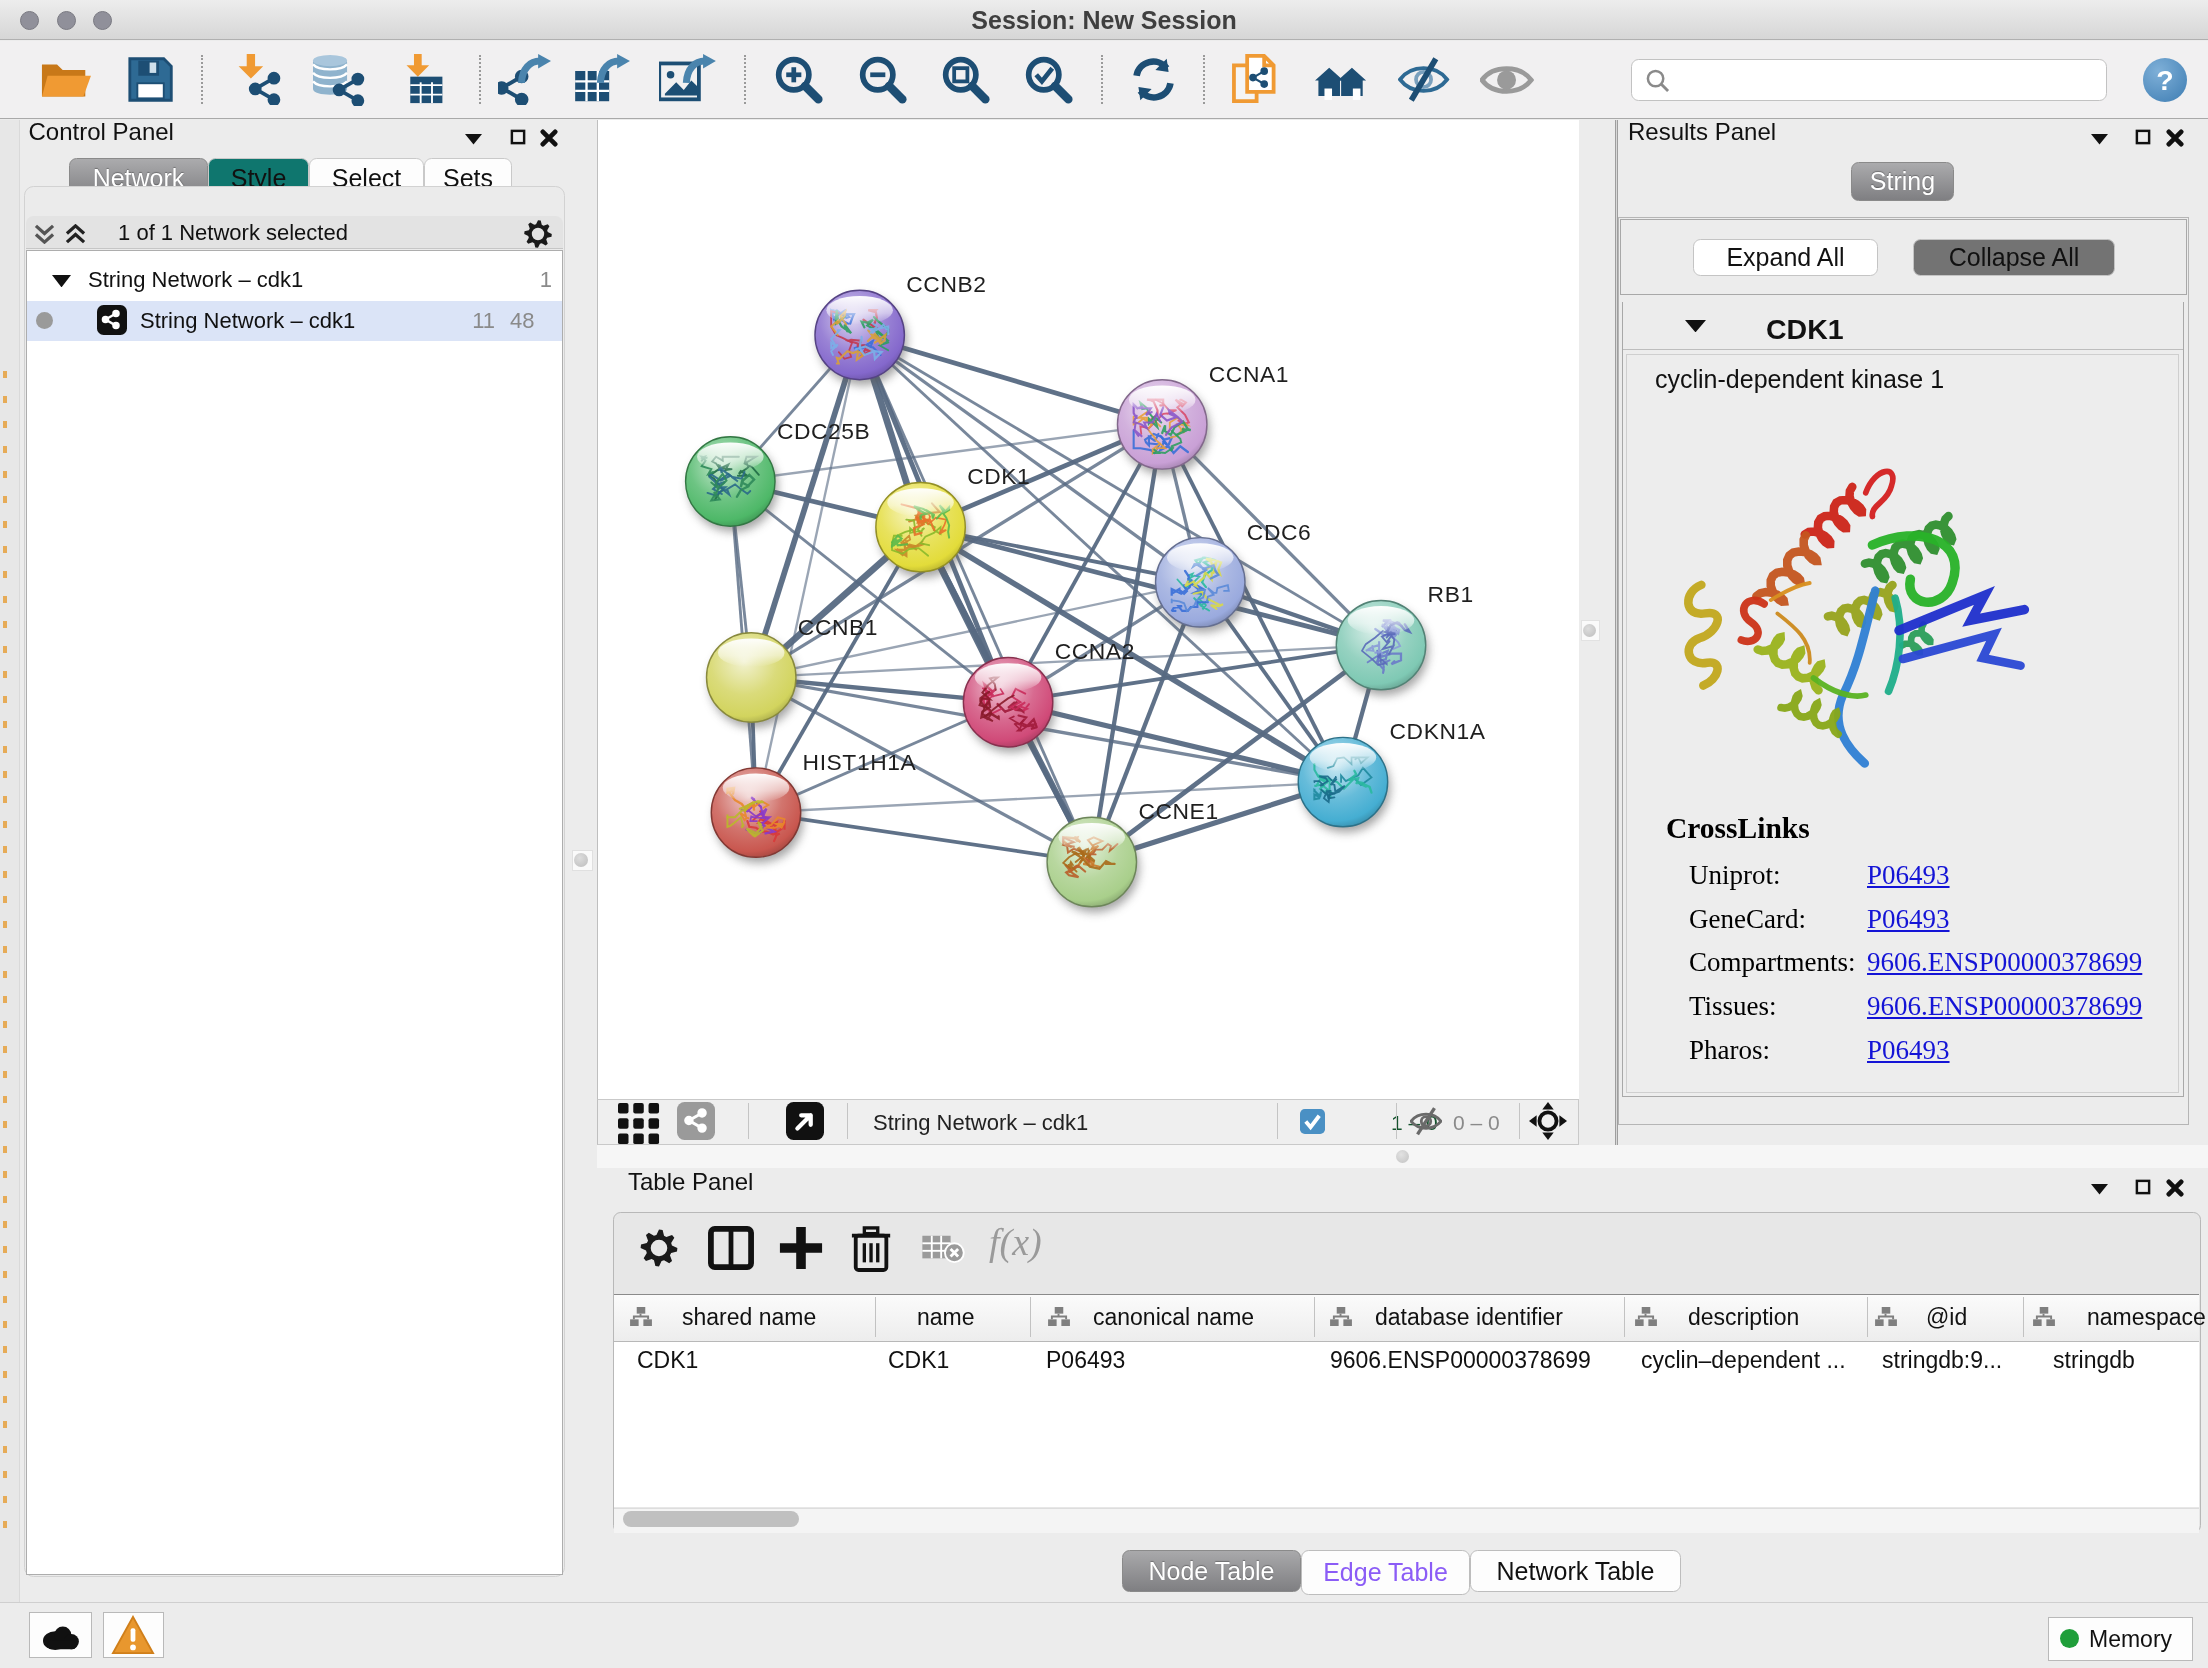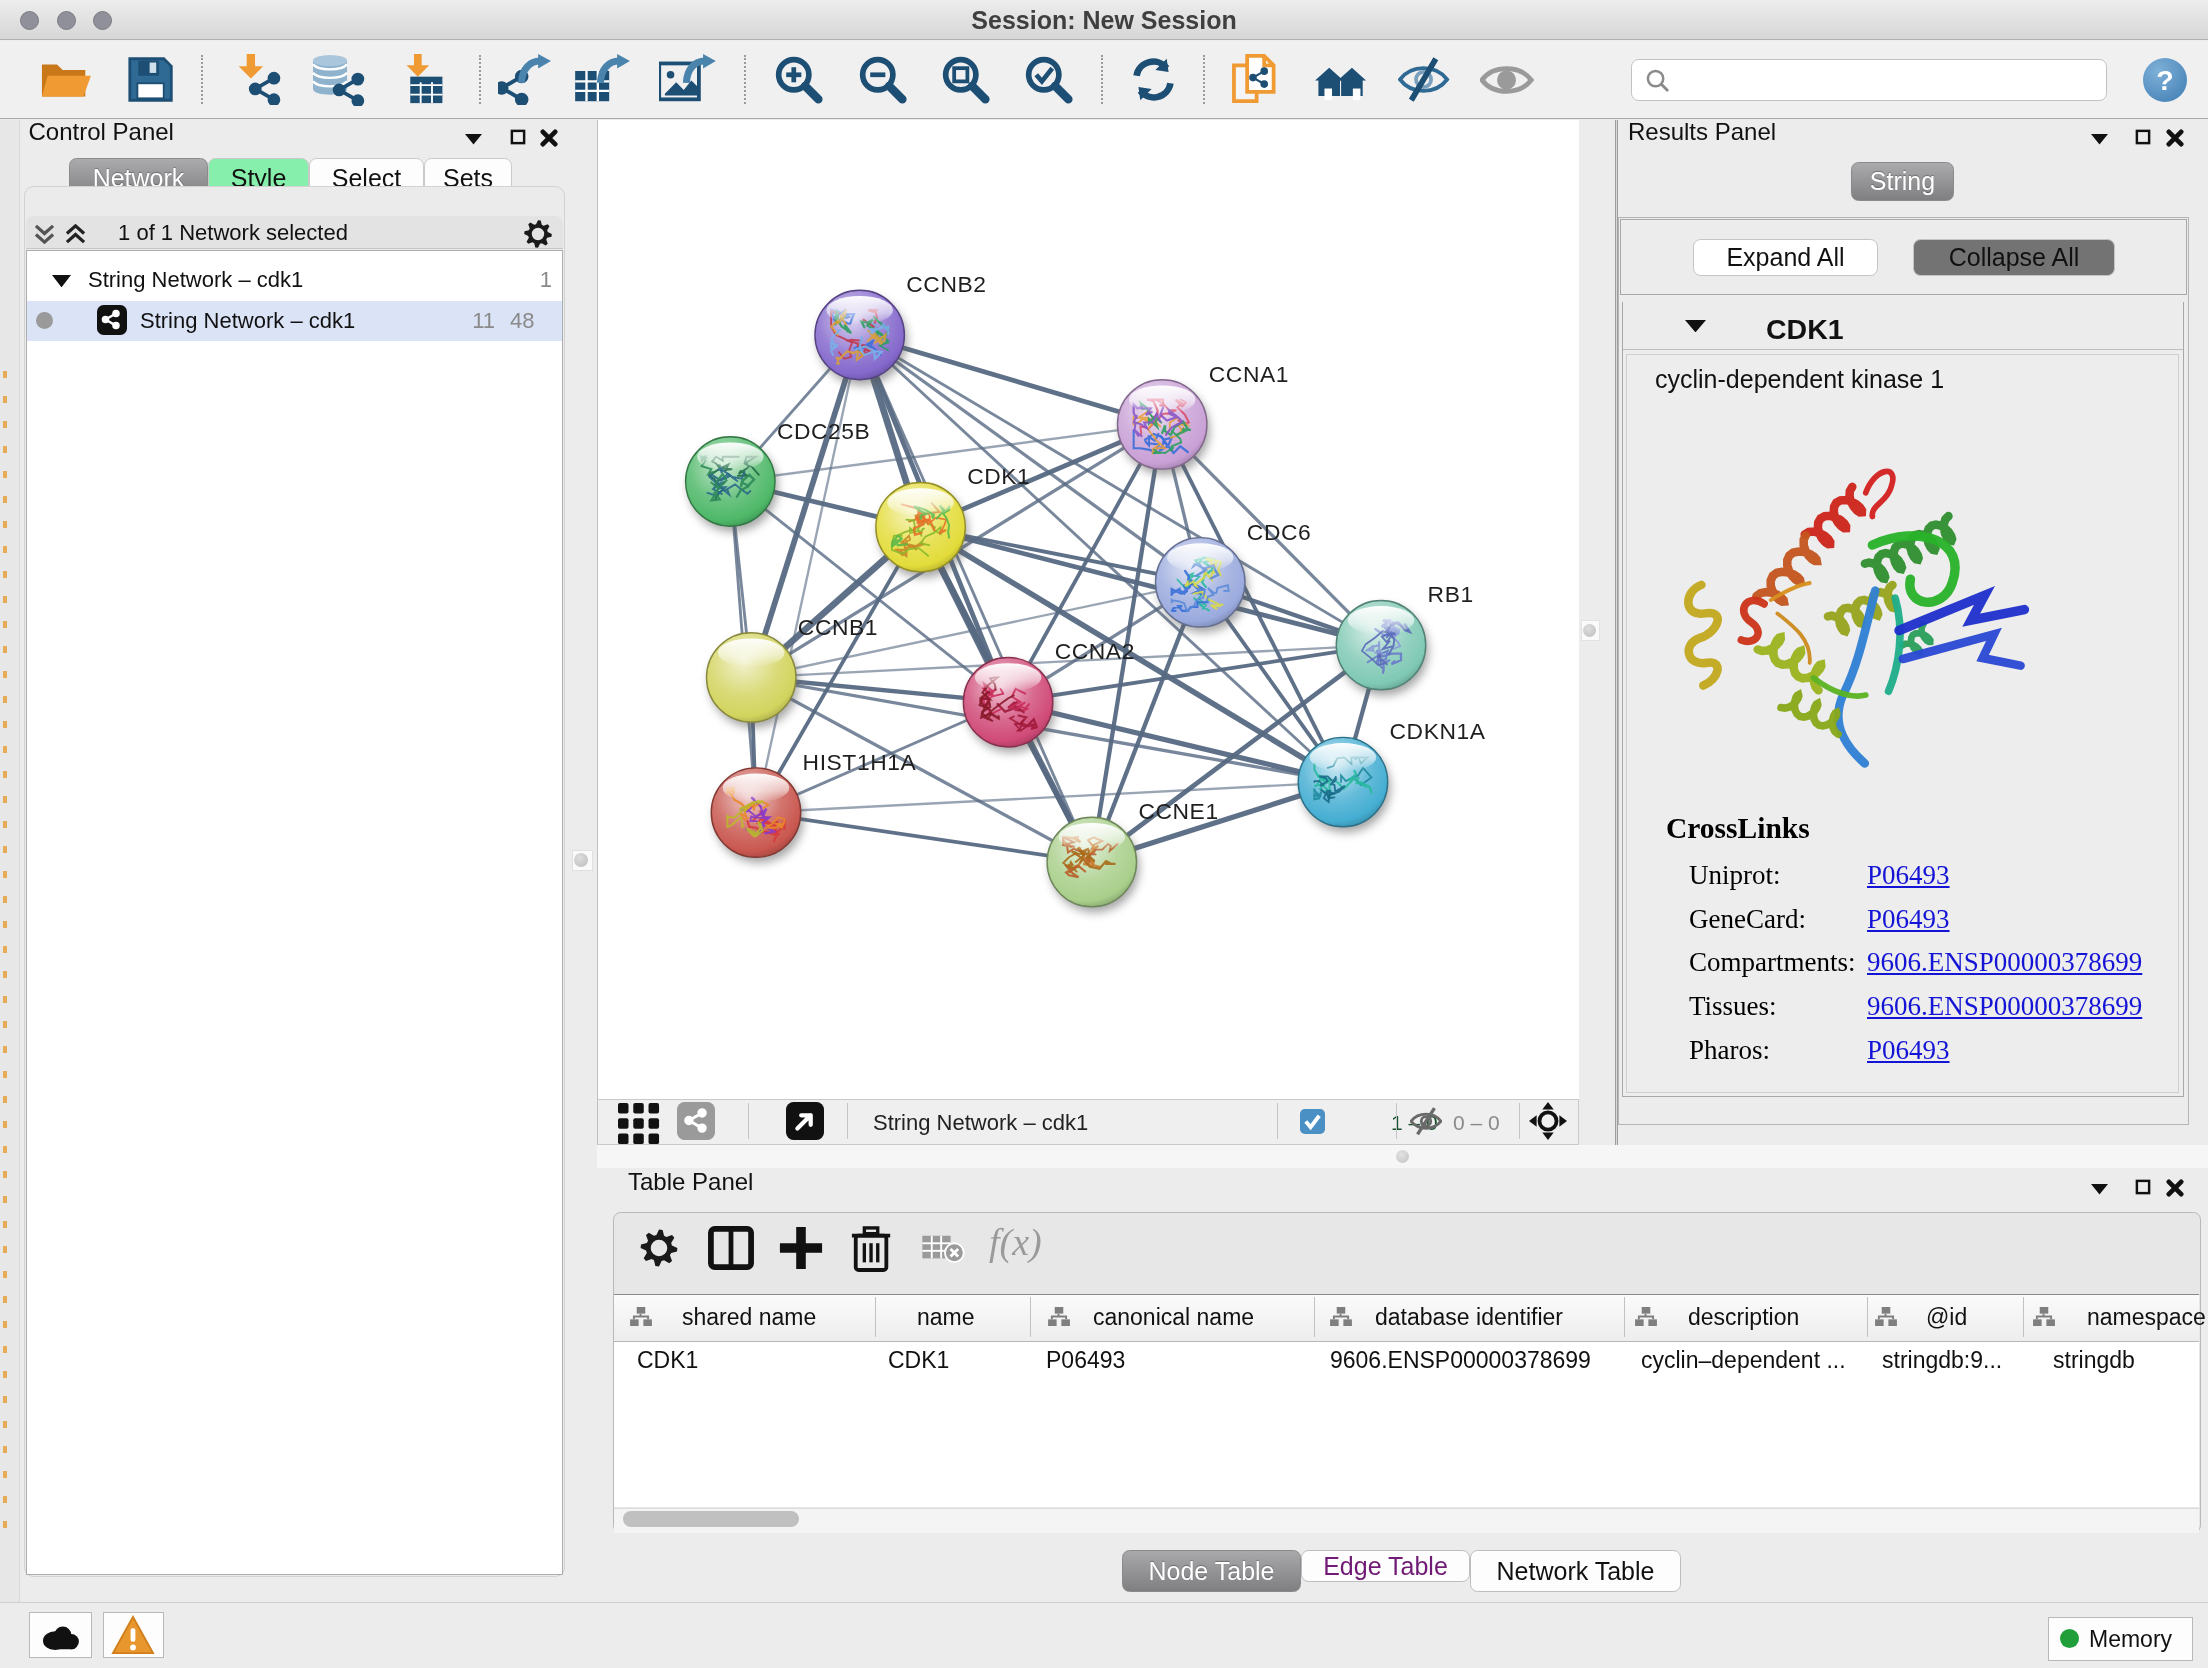--- a/index.html
+++ b/index.html
@@ -151,21 +151,21 @@
 <svg class="abs" style="left:465px;top:134px;" width="17" height="10.5" viewBox="0 0 18 11">
     <path d="M0 0 L18 0 L9.0 11 Z" fill="#111"></path>
   </svg>
 <svg class="abs" style="left:510px;top:129px;" width="16" height="16" viewBox="0 0 17 17">
     <rect x="2" y="2" width="13" height="13" fill="none" stroke="#111" stroke-width="2.6"></rect>
   </svg>
 <svg class="abs" style="left:540px;top:129px;" width="18" height="18" viewBox="0 0 19 19">
     <path d="M3 3 L16 16 M16 3 L3 16" stroke="#111" stroke-width="5" stroke-linecap="round"></path>
   </svg>
 <div class="abs" style="left:69px;top:158px;width:139px;height:41px;background:linear-gradient(#ababad,#7f7f82);color:#fff;border:1px solid #8a8a8a;text-shadow:0 -1px 1px rgba(0,0,0,0.3);border-radius:7.6px 7.6px 0 0;font-size:25px;display:flex;align-items:center;justify-content:center;">Network</div>
-<div class="abs" style="left:208px;top:158px;width:101px;height:41px;background:#86efac;color:#111;border:1px solid #c9c9c9;border-radius:7.6px 7.6px 0 0;font-size:25px;display:flex;align-items:center;justify-content:center;">Style</div>
+<div class="abs" style="left:208px;top:158px;width:101px;height:41px;background:#0f766e;color:#111;border:1px solid #c9c9c9;border-radius:7.6px 7.6px 0 0;font-size:25px;display:flex;align-items:center;justify-content:center;">Style</div>
 <div class="abs" style="left:309px;top:158px;width:115px;height:41px;background:#fdfdfd;color:#111;border:1px solid #c9c9c9;border-radius:7.6px 7.6px 0 0;font-size:25px;display:flex;align-items:center;justify-content:center;">Select</div>
 <div class="abs" style="left:424px;top:158px;width:88px;height:41px;background:#fdfdfd;color:#111;border:1px solid #c9c9c9;border-radius:7.6px 7.6px 0 0;font-size:25px;display:flex;align-items:center;justify-content:center;">Sets</div>
 <div class="abs" style="left:24px;top:186px;width:541px;height:1391px;background:#ebebeb;border:1px solid #d2d2d2;border-radius:9.5px;"></div>
 <div class="abs" style="left:26px;top:216px;width:537px;height:33px;background:#e3e3e3;border-bottom:1px solid #c6c6c6;border-radius:7.6px 7.6px 0 0;"></div>
 <svg class="abs" style="left:34px;top:224px;" width="21" height="20" viewBox="0 0 22 21">
     <path d="M2 2 L11 10 L20 2" fill="none" stroke="#555" stroke-width="3.4"></path>
     <path d="M2 11 L11 19 L20 11" fill="none" stroke="#555" stroke-width="3.4"></path>
   </svg>
 <svg class="abs" style="left:65px;top:224px;" width="21" height="20" viewBox="0 0 22 21">
     <path d="M2 10 L11 2 L20 10" fill="none" stroke="#222" stroke-width="3.4"></path>
@@ -737,21 +737,21 @@
 <div class="abs" style="left:637px;top:1347px;font-size:23px;color:#111;">CDK1</div>
 <div class="abs" style="left:888px;top:1347px;font-size:23px;color:#111;">CDK1</div>
 <div class="abs" style="left:1046px;top:1347px;font-size:23px;color:#111;">P06493</div>
 <div class="abs" style="left:1330px;top:1347px;font-size:23px;color:#111;">9606.ENSP00000378699</div>
 <div class="abs" style="left:1641px;top:1347px;font-size:23px;color:#111;">cyclin–dependent ...</div>
 <div class="abs" style="left:1882px;top:1347px;font-size:23px;color:#111;">stringdb:9...</div>
 <div class="abs" style="left:2053px;top:1347px;font-size:23px;color:#111;">stringdb</div>
 <div class="abs" style="left:614px;top:1508px;width:1585px;height:25px;background:#f4f4f4;border-top:1px solid #ddd;"></div>
 <div class="abs" style="left:623px;top:1511px;width:176px;height:16px;background:#c0c0c0;border-radius:8.6px;"></div>
 <div class="abs" style="left:1122px;top:1550px;width:179px;height:42px;background:linear-gradient(#a9a9ab,#7f7f82);color:#fff;border:1px solid #8a8a8a;text-shadow:0 -1px 1px rgba(0,0,0,0.3);border-radius:7.6px;font-size:25px;display:flex;align-items:center;justify-content:center;">Node Table</div>
-<div class="abs" style="left:1301px;top:1550px;width:169px;height:32px;background:#fdfdfd;color:#701a75;border:1px solid #bdbdbd;border-radius:7.6px;font-size:25px;display:flex;align-items:center;justify-content:center;">Edge Table</div>
+<div class="abs" style="left:1301px;top:1550px;width:169px;height:45px;background:#fdfdfd;color:#8b5cf6;border:1px solid #bdbdbd;border-radius:7.6px;font-size:25px;display:flex;align-items:center;justify-content:center;">Edge Table</div>
 <div class="abs" style="left:1470px;top:1550px;width:211px;height:42px;background:#fdfdfd;color:#111;border:1px solid #bdbdbd;border-radius:7.6px;font-size:25px;display:flex;align-items:center;justify-content:center;">Network Table</div>
 <div class="abs" style="left:0;top:1602px;width:2208px;height:67px;background:#ececec;border-top:1px solid #cfcfcf;"></div>
 <div class="abs" style="left:28.5px;top:1612px;width:63px;height:46px;background:#fdfdfd;border:1px solid #b9b9b9;"></div>
 <svg class="abs" style="left:36px;top:1618px;" width="48" height="34" viewBox="0 0 50 36">
     <ellipse cx="20" cy="24" rx="13" ry="10" fill="#111"></ellipse>
     <circle cx="28" cy="18" r="9" fill="#111"></circle>
     <circle cx="37" cy="25" r="8" fill="#111"></circle>
     <rect x="12" y="24" width="30" height="9" rx="4" fill="#111"></rect>
   </svg>
 <div class="abs" style="left:103px;top:1612px;width:61px;height:46px;background:#fdfdfd;border:1px solid #b9b9b9;"></div>

